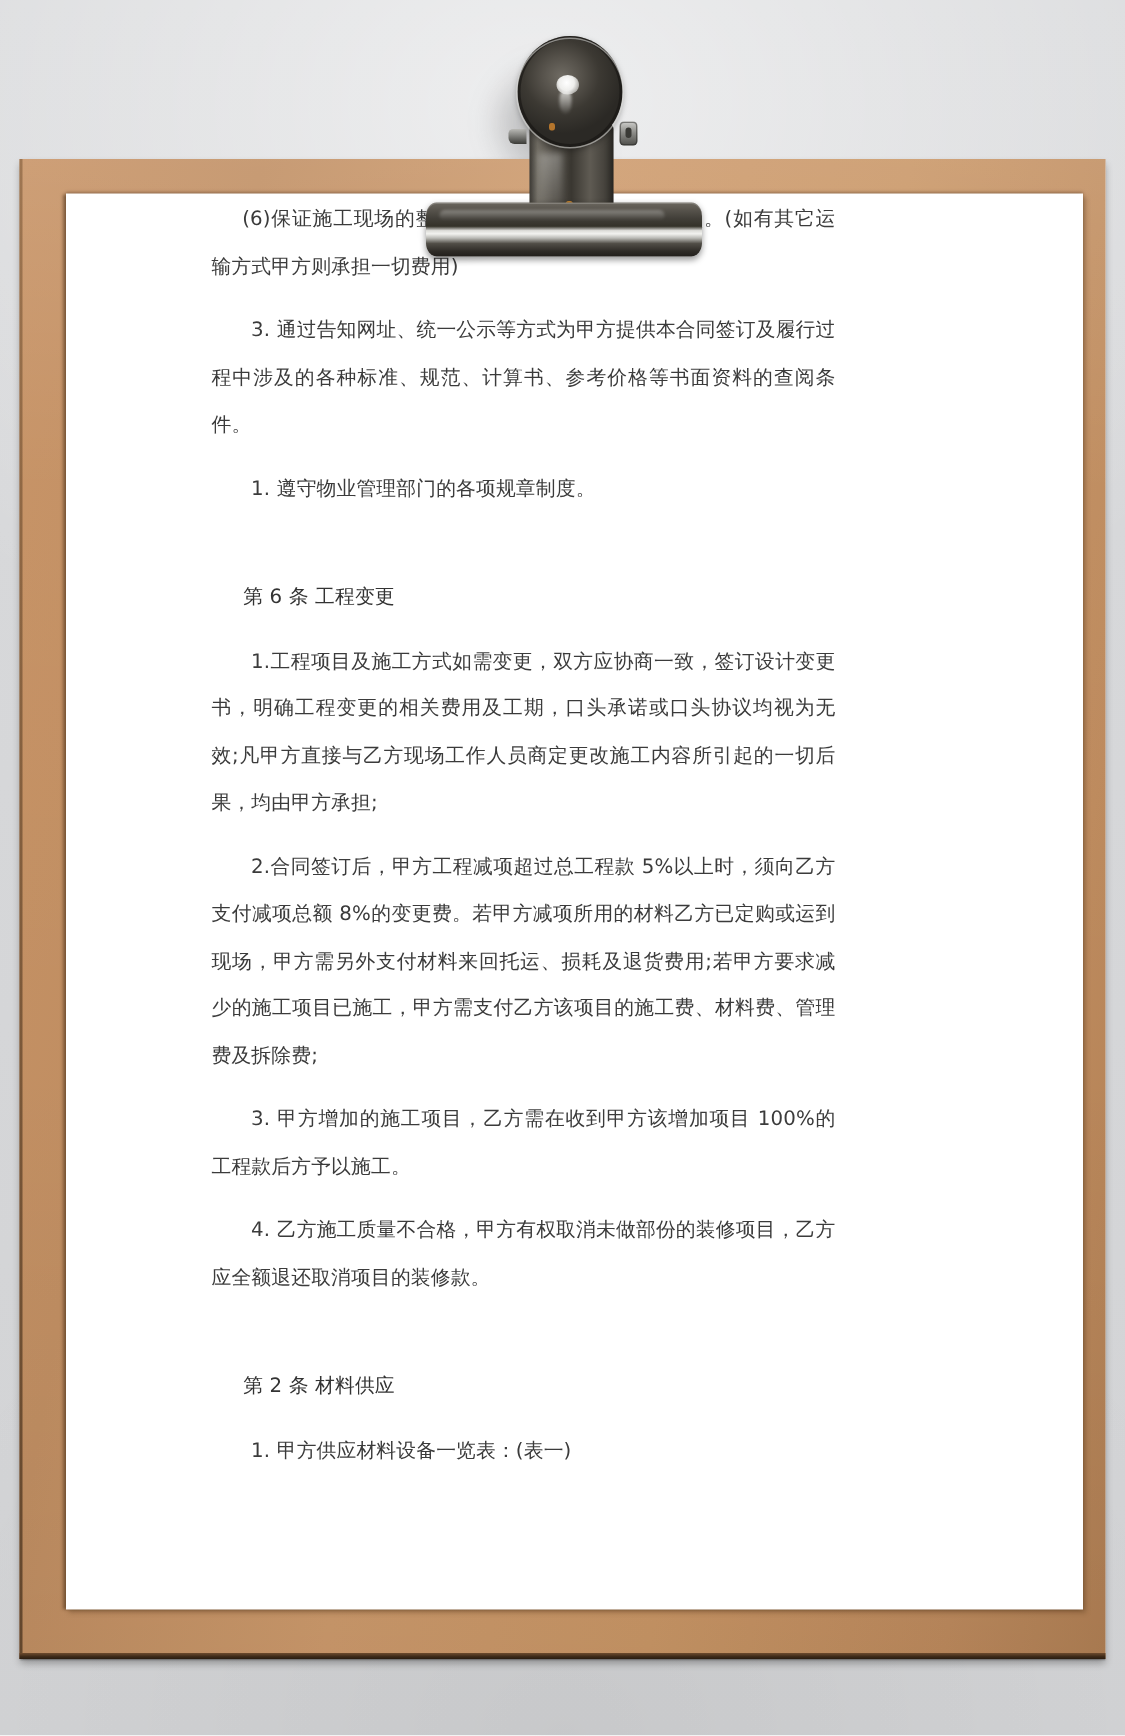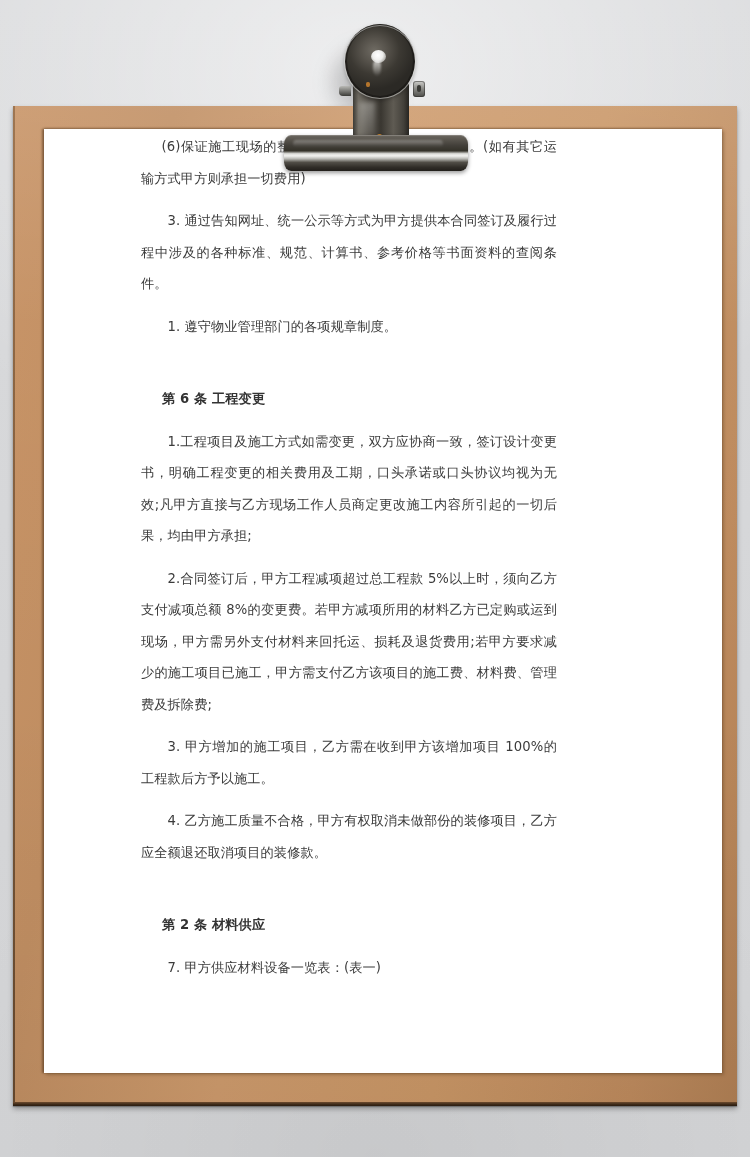--- a/index.html
+++ b/index.html
@@ -108,21 +108,21 @@
     margin: 0 0 11px 0;
     white-space: normal;
   }
   .para.indent {
     text-indent: 2em;
   }
   .para.indent-sm {
     text-indent: 1.55em;
   }
   .para.heading {
-    font-weight: bold;
+    font-weight: normal;
     text-indent: 1.6em;
     color: #333333;
     margin-bottom: 11px;
     margin-top: 41px;
   }
 
   
   #clip {
     position: absolute;
     left: 281px;
@@ -343,21 +343,21 @@
   <div id="doc">
     <p class="para indent-sm">(6)保证施工现场的整洁，将垃圾运至物业指定地点。(如有其它运输方式甲方则承担一切费用)</p>
     <p class="para indent">3. 通过告知网址、统一公示等方式为甲方提供本合同签订及履行过程中涉及的各种标准、规范、计算书、参考价格等书面资料的查阅条件。</p>
     <p class="para indent">1. 遵守物业管理部门的各项规章制度。</p>
     <p class="para heading">第 6 条  工程变更</p>
     <p class="para indent">1.工程项目及施工方式如需变更，双方应协商一致，签订设计变更书，明确工程变更的相关费用及工期，口头承诺或口头协议均视为无效;凡甲方直接与乙方现场工作人员商定更改施工内容所引起的一切后果，均由甲方承担;</p>
     <p class="para indent">2.合同签订后，甲方工程减项超过总工程款 5%以上时，须向乙方支付减项总额 8%的变更费。若甲方减项所用的材料乙方已定购或运到现场，甲方需另外支付材料来回托运、损耗及退货费用;若甲方要求减少的施工项目已施工，甲方需支付乙方该项目的施工费、材料费、管理费及拆除费;</p>
     <p class="para indent">3. 甲方增加的施工项目，乙方需在收到甲方该增加项目 100%的工程款后方予以施工。</p>
     <p class="para indent">4. 乙方施工质量不合格，甲方有权取消未做部份的装修项目，乙方应全额退还取消项目的装修款。</p>
     <p class="para heading">第 2 条  材料供应</p>
-    <p class="para indent">7. 甲方供应材料设备一览表：(表一)</p>
+    <p class="para indent">1. 甲方供应材料设备一览表：(表一)</p>
   </div>
 
   <div id="clip">
     <div id="clip-bar-shadow"></div>
     <div id="clip-body"></div>
     <div id="clip-body-glow"></div>
     <div id="clip-body-speck"></div>
     <div id="clip-tab-left"></div>
     <div id="clip-head"></div>
     <div id="clip-head-rim"></div>

